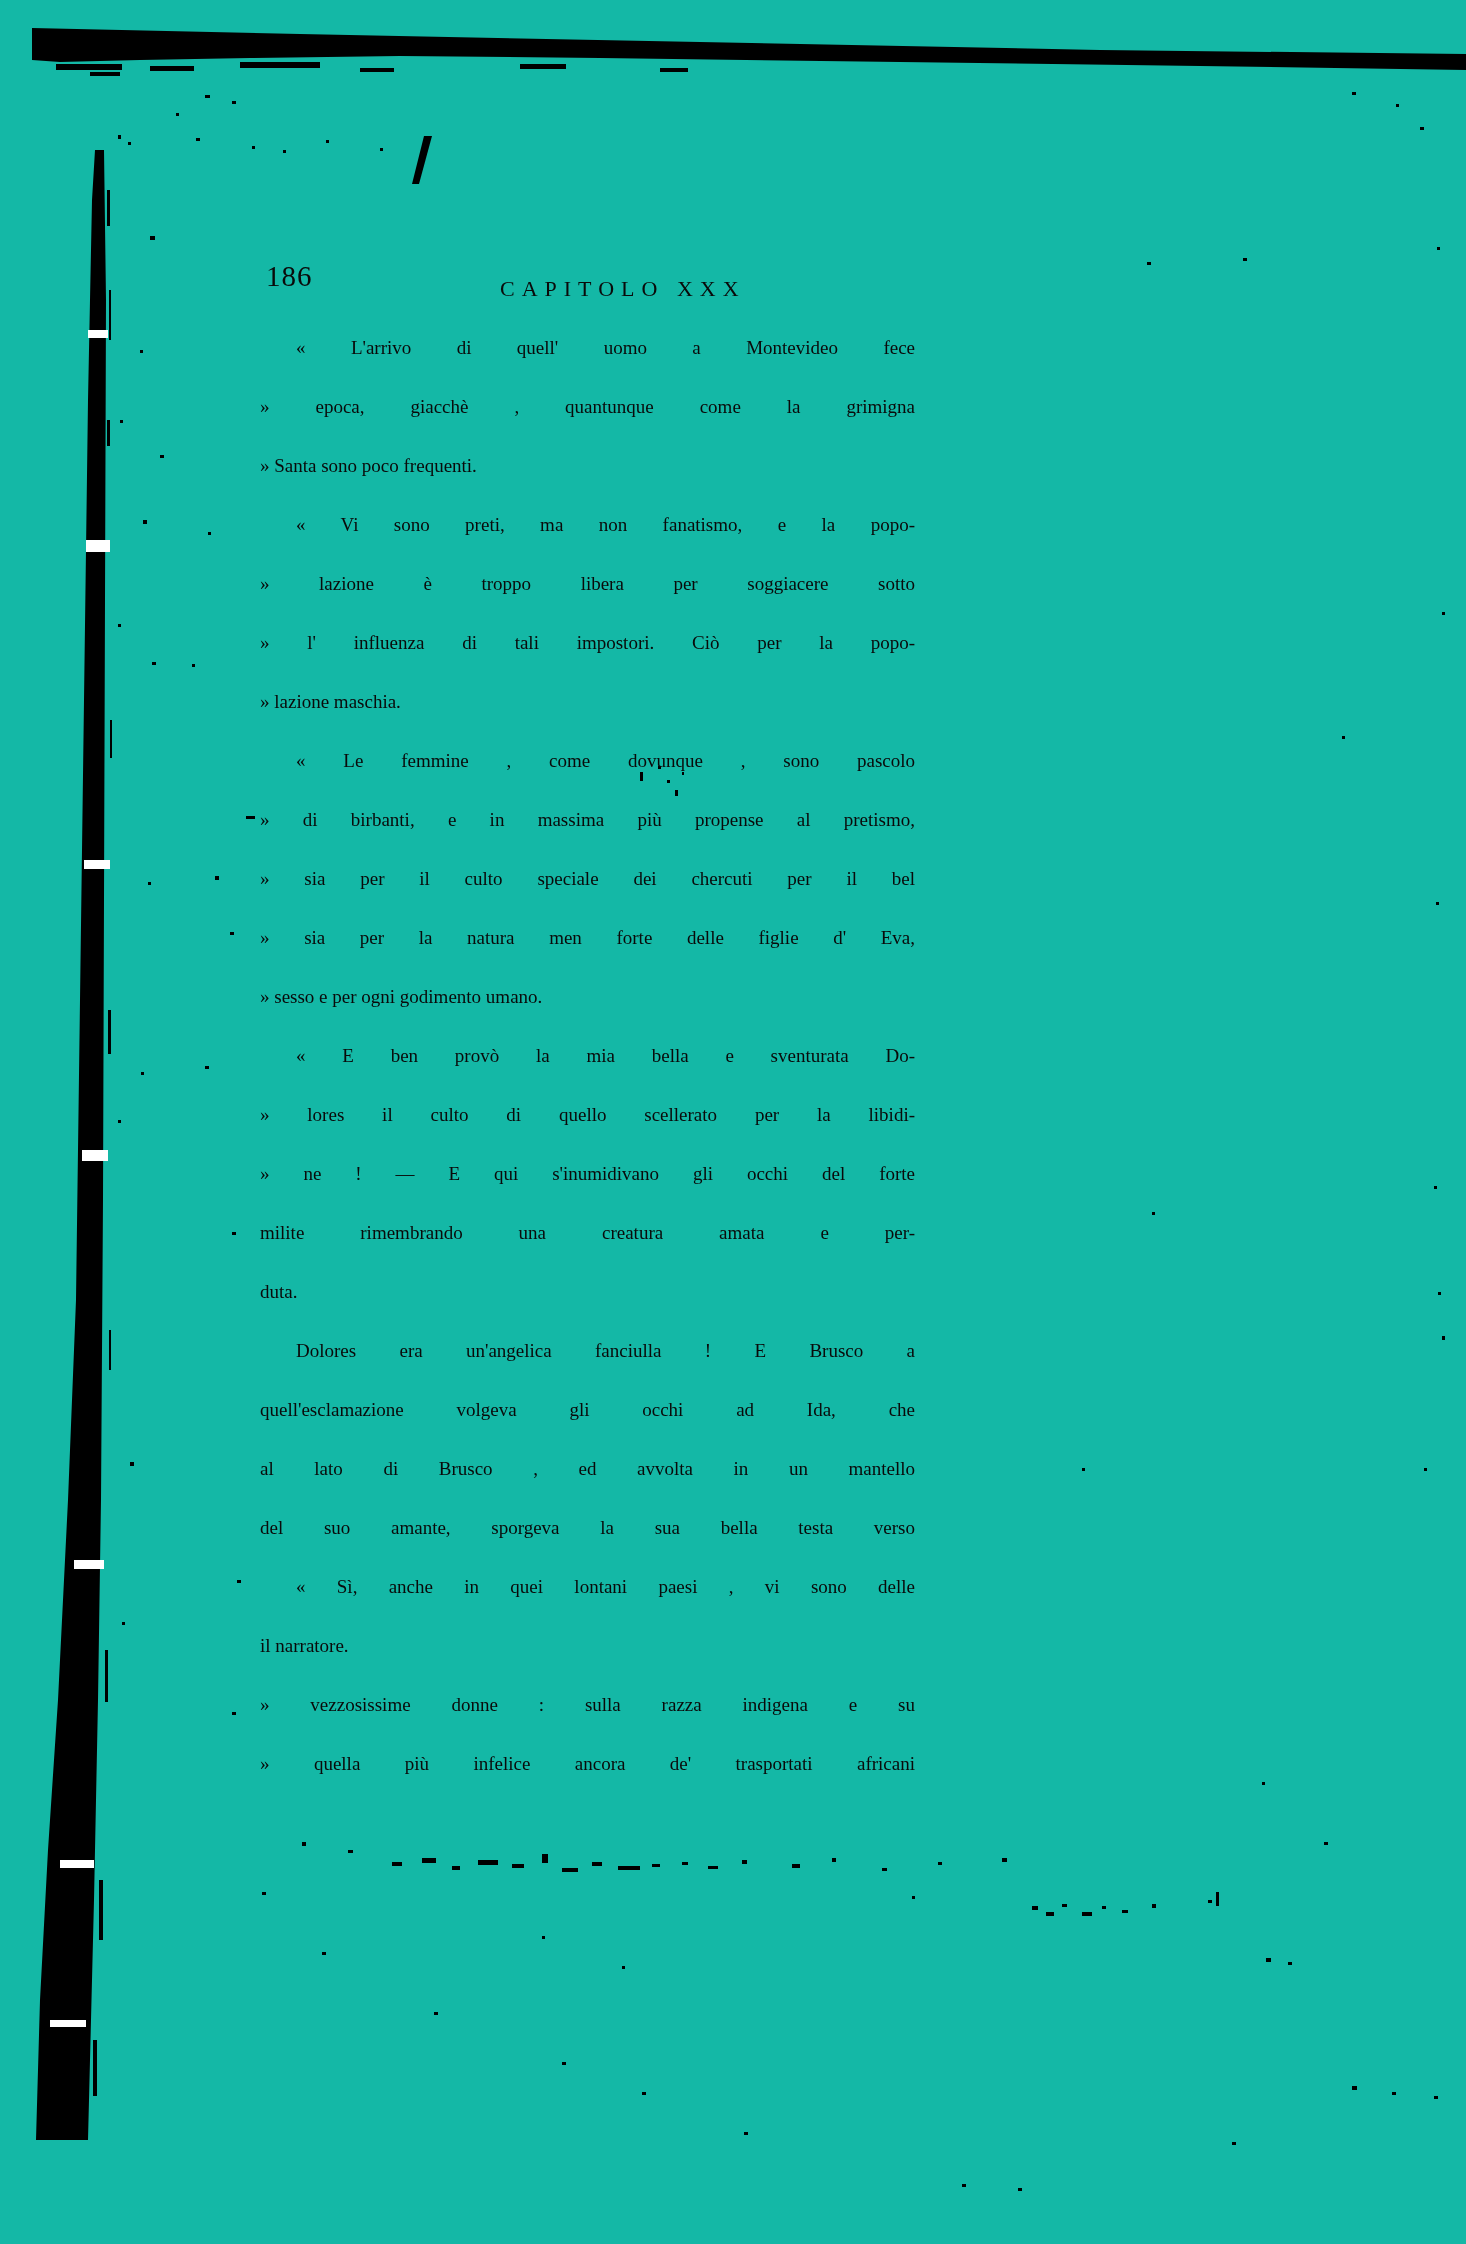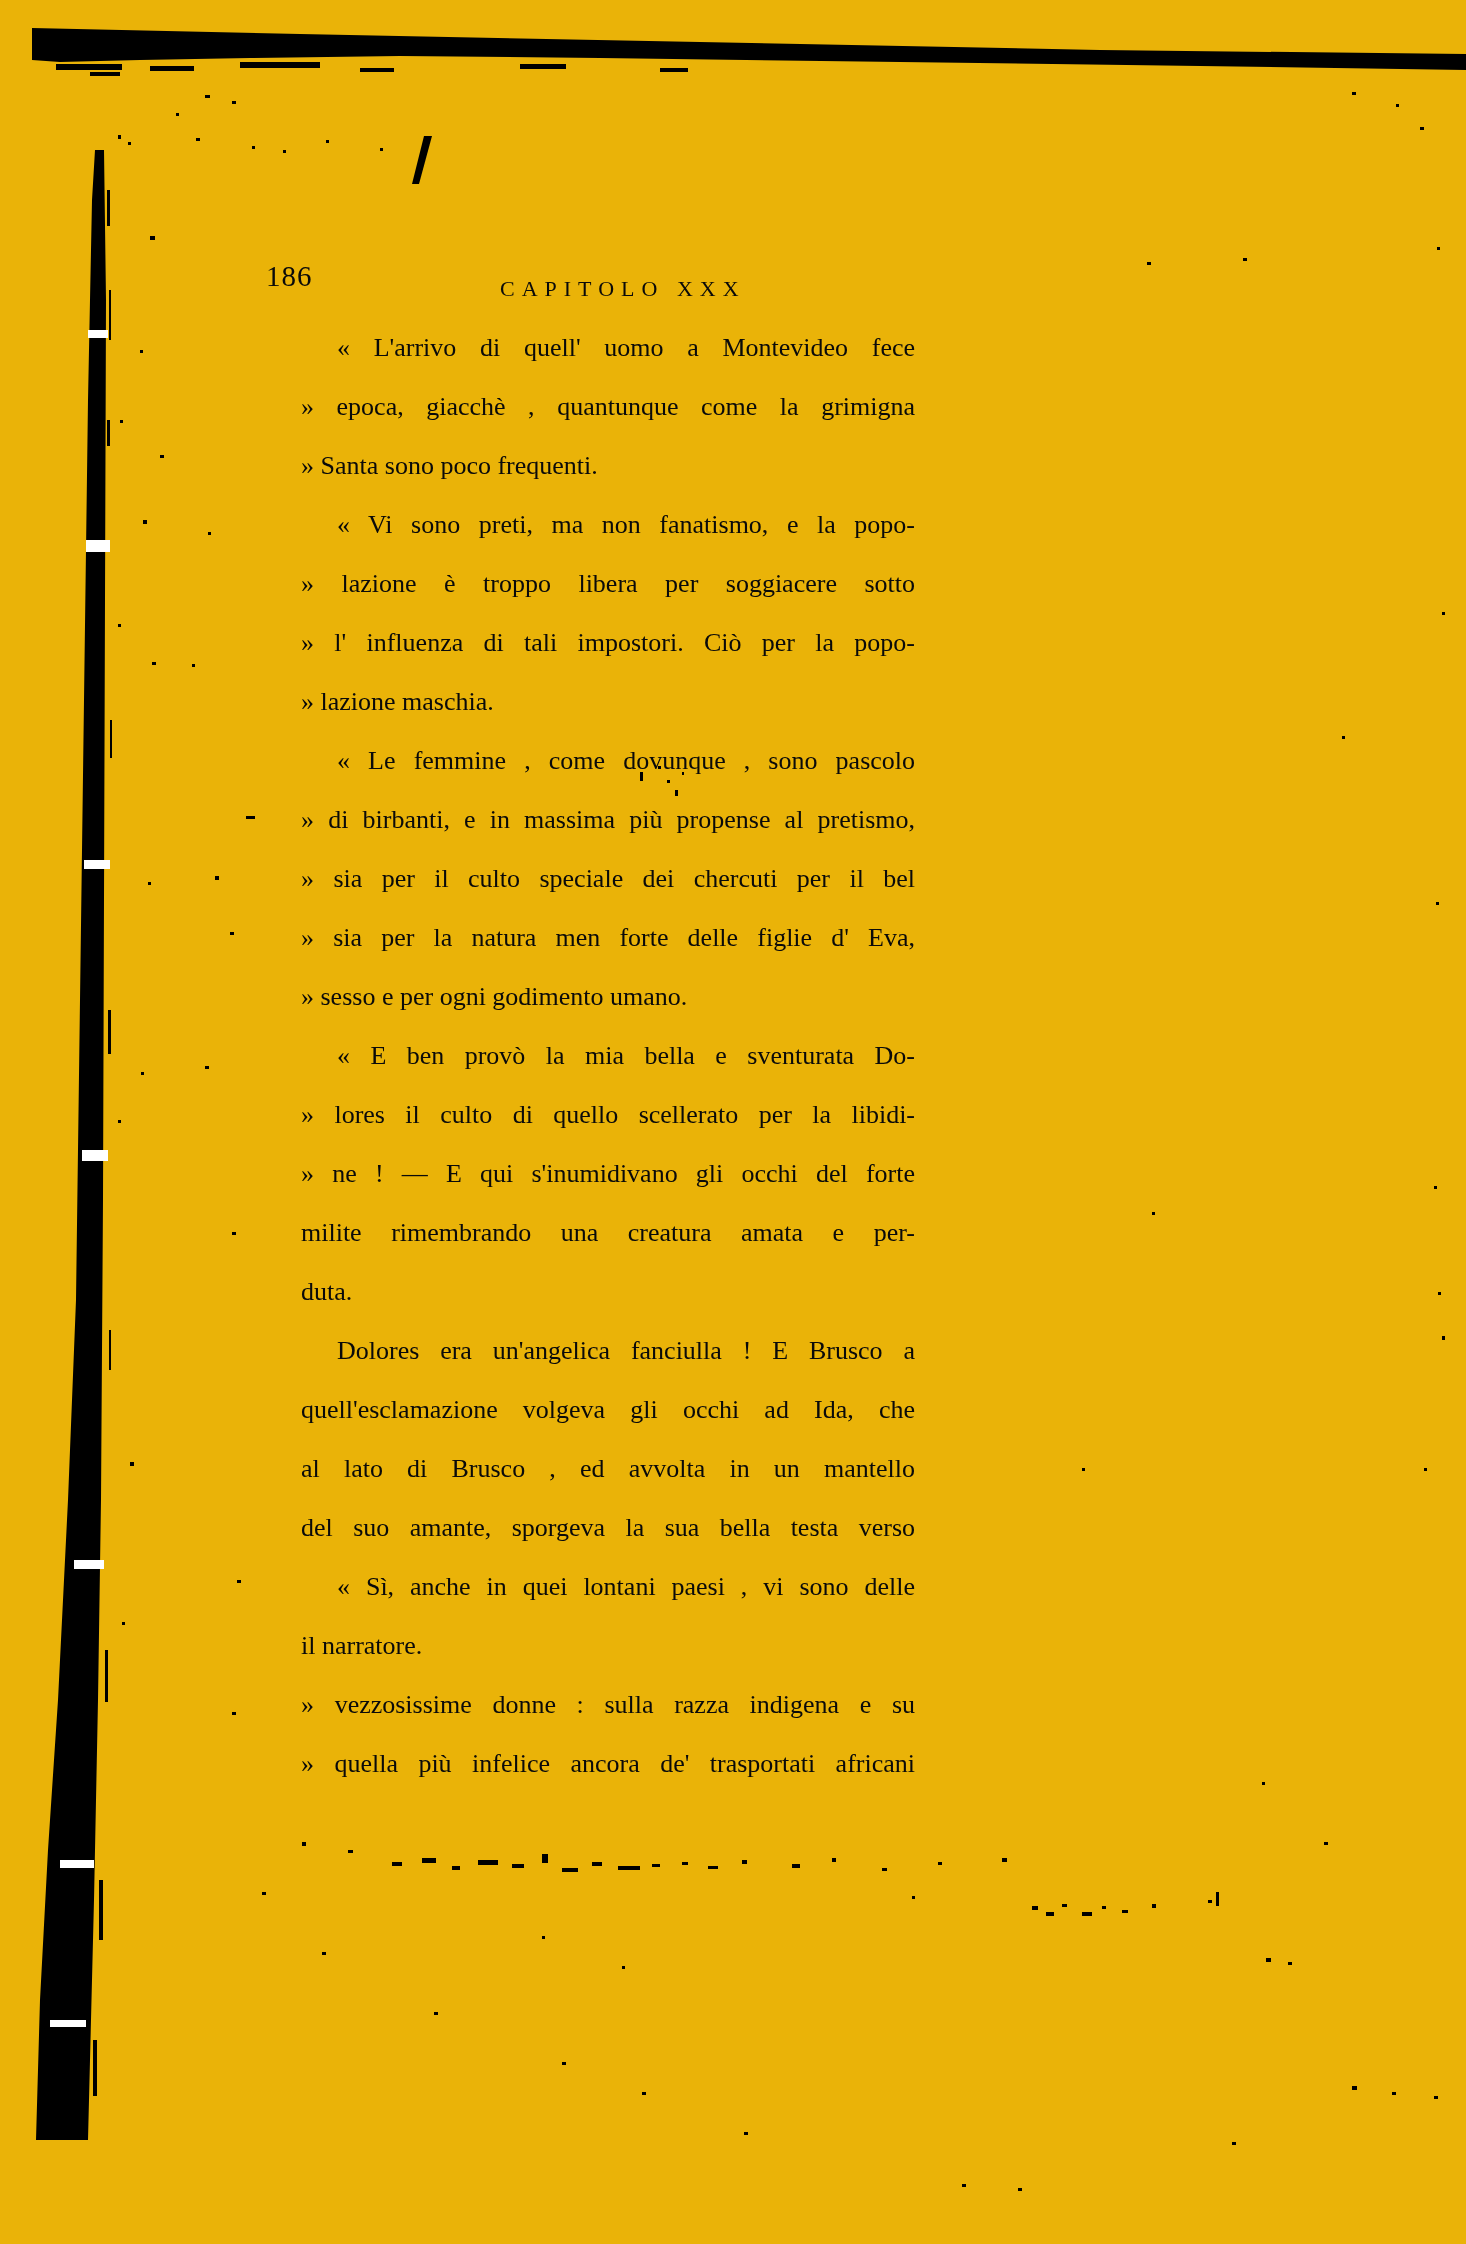--- a/index.html
+++ b/index.html
@@ -18,35 +18,34 @@
     font-size:29px;letter-spacing:1px;
   }
   .chapter{
     position:absolute;left:500px;top:276px;
     font-size:22px;letter-spacing:7px;
   }
   .text-block{
     position:absolute;left:260px;top:318px;width:655px;
   }
   .line{
-    font-size:26px;line-height:59px;height:59px;
+    font-size:19px;line-height:59px;height:59px;
     text-align:justify;
     text-align-last:justify;
     white-space:normal;
     overflow:visible;
-    margin-left:41px;
   }
   .line.nojust{text-align:right;text-align-last:left;}
   .line.indent{padding-left:36px;}
   .marker{display:inline;}
 </style>
 </head>
 <body>
 
-<div class="page" style="background: #eab308; color: rgb(10, 10, 10);">
+<div class="page" style="background: #14b8a6; color: rgb(10, 10, 10);">
 
   <svg class="artifacts" viewBox="0 0 1466 2244" xmlns="http://www.w3.org/2000/svg">
     <g fill="#000000">
 
       <polygon points="32,28 300,34 700,42 1100,50 1466,54 1466,70 1200,66 900,62 600,58 400,56 250,58 140,60 60,62 32,60"></polygon>
       <rect x="56" y="64" width="66" height="6"></rect>
       <rect x="150" y="66" width="44" height="5"></rect>
       <rect x="240" y="62" width="80" height="6"></rect>
       <rect x="360" y="68" width="34" height="4"></rect>
       <rect x="520" y="64" width="46" height="5"></rect>

